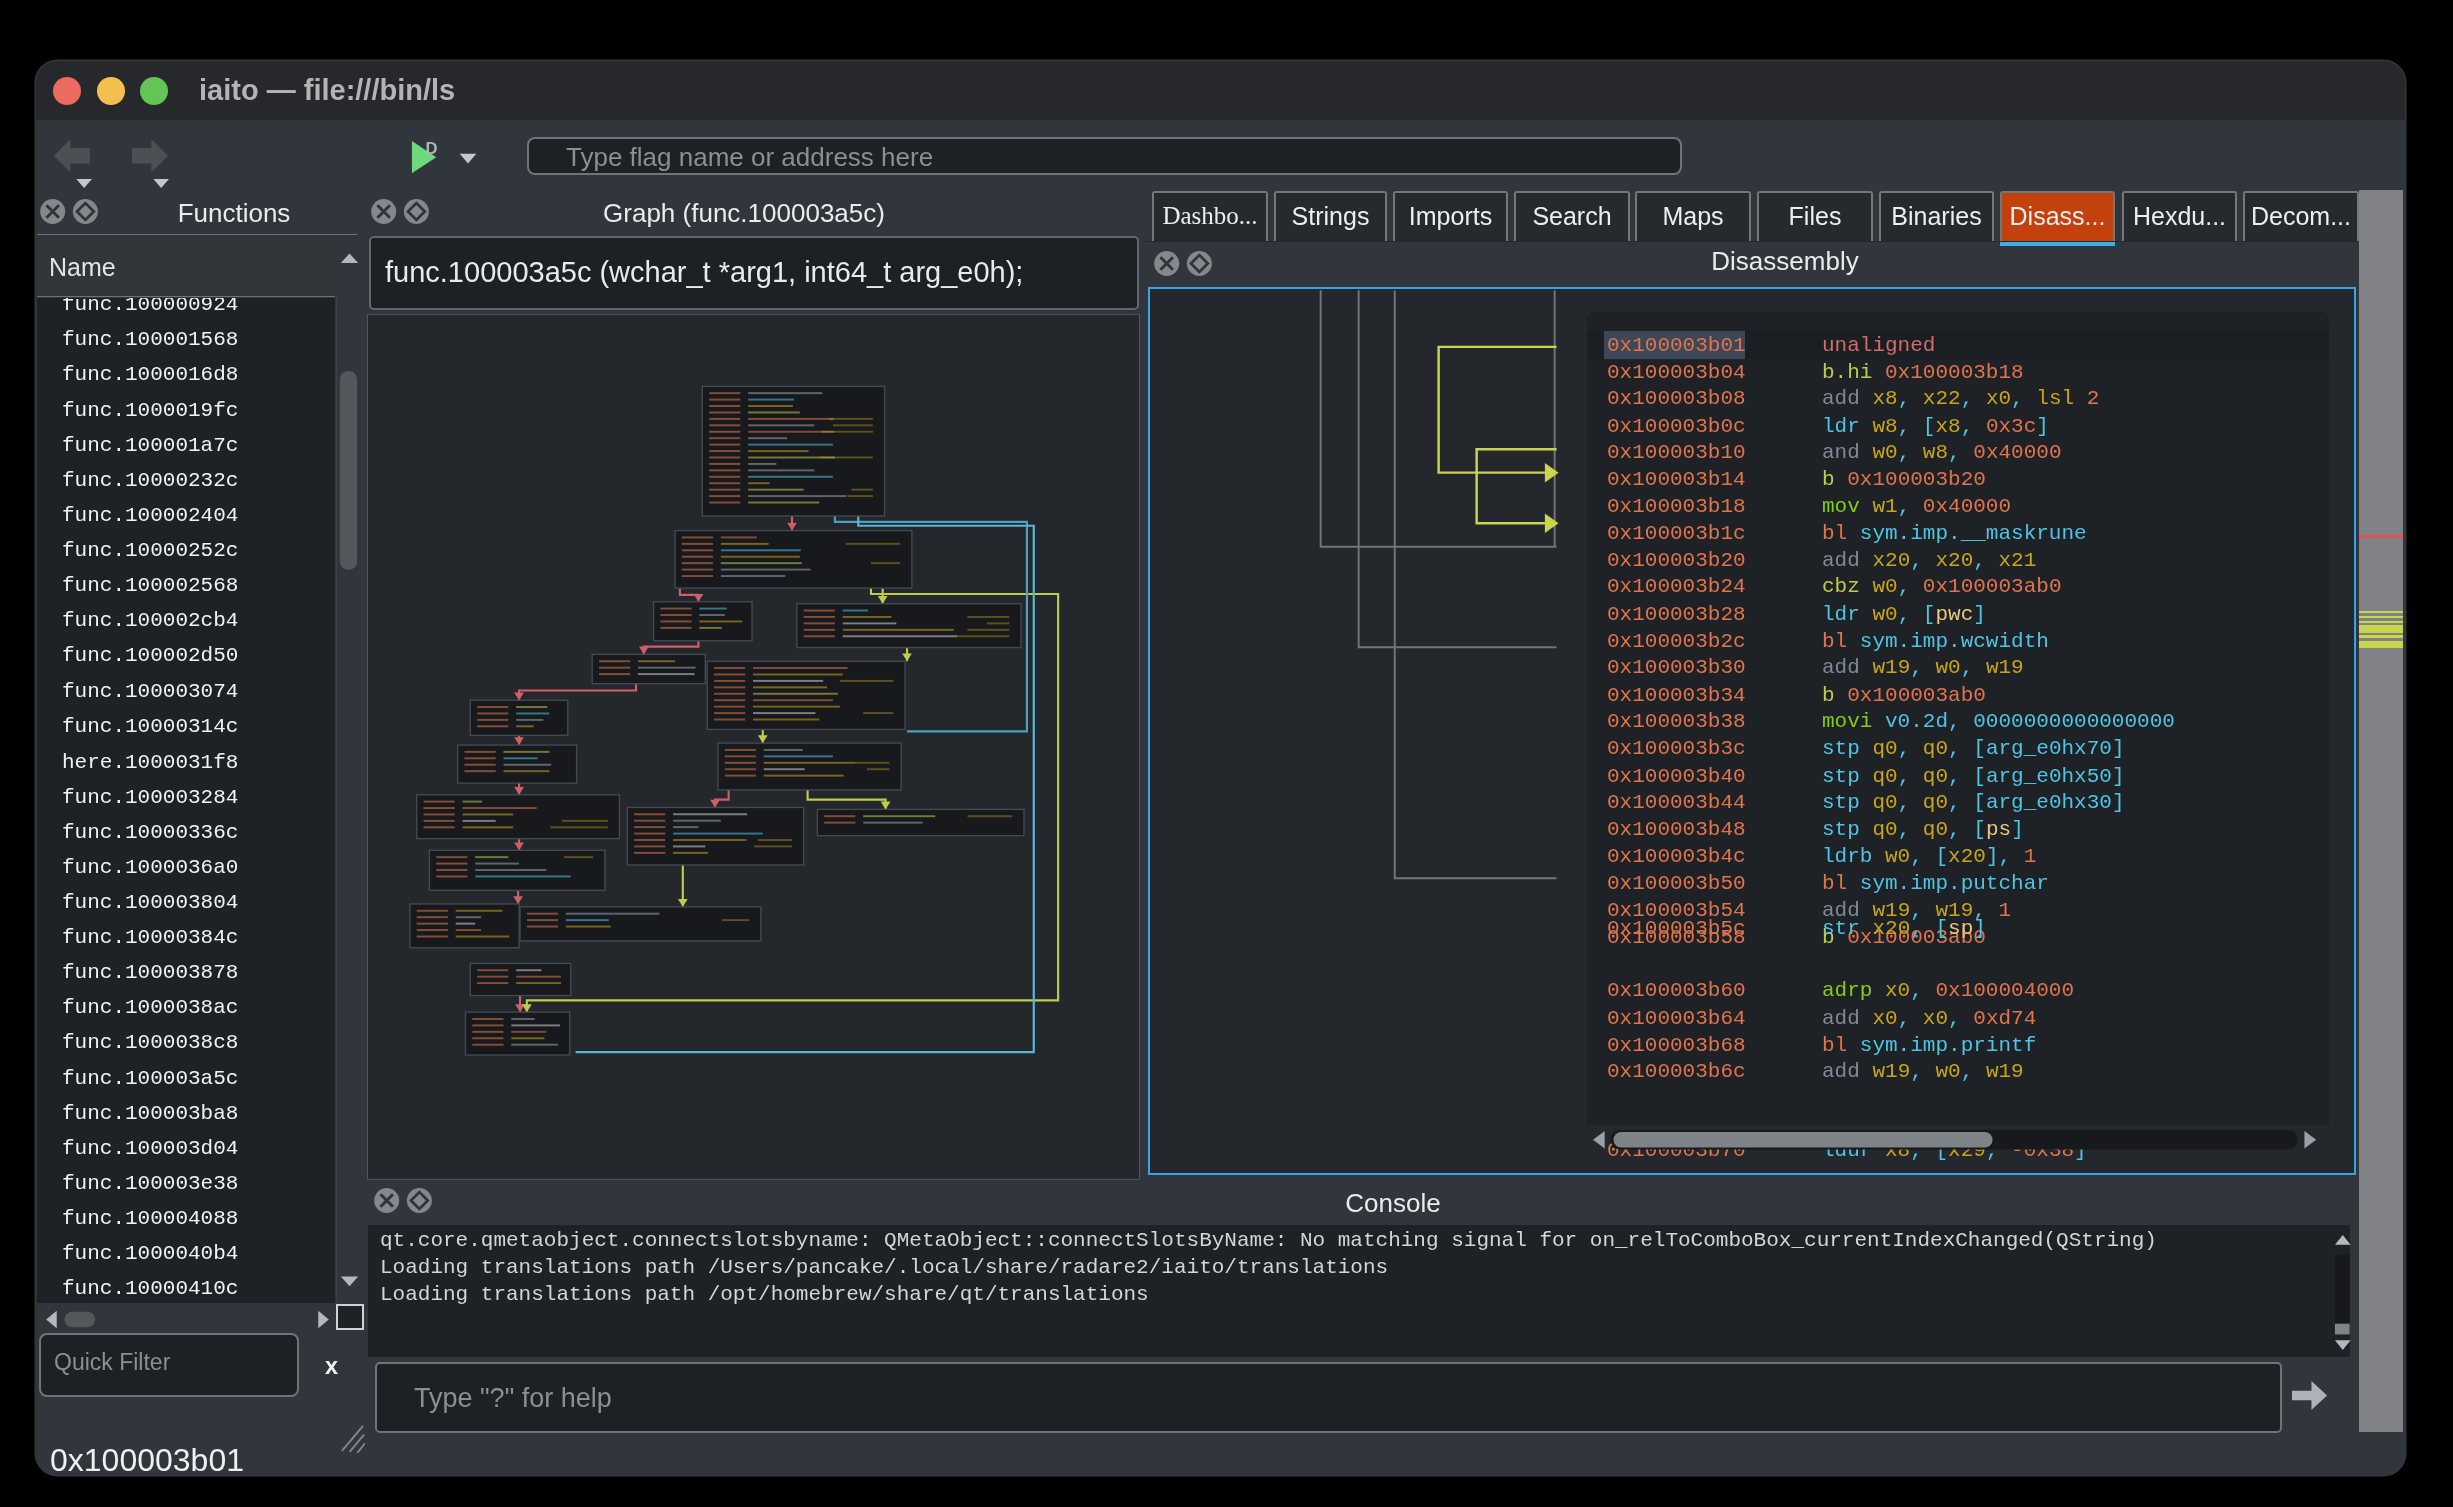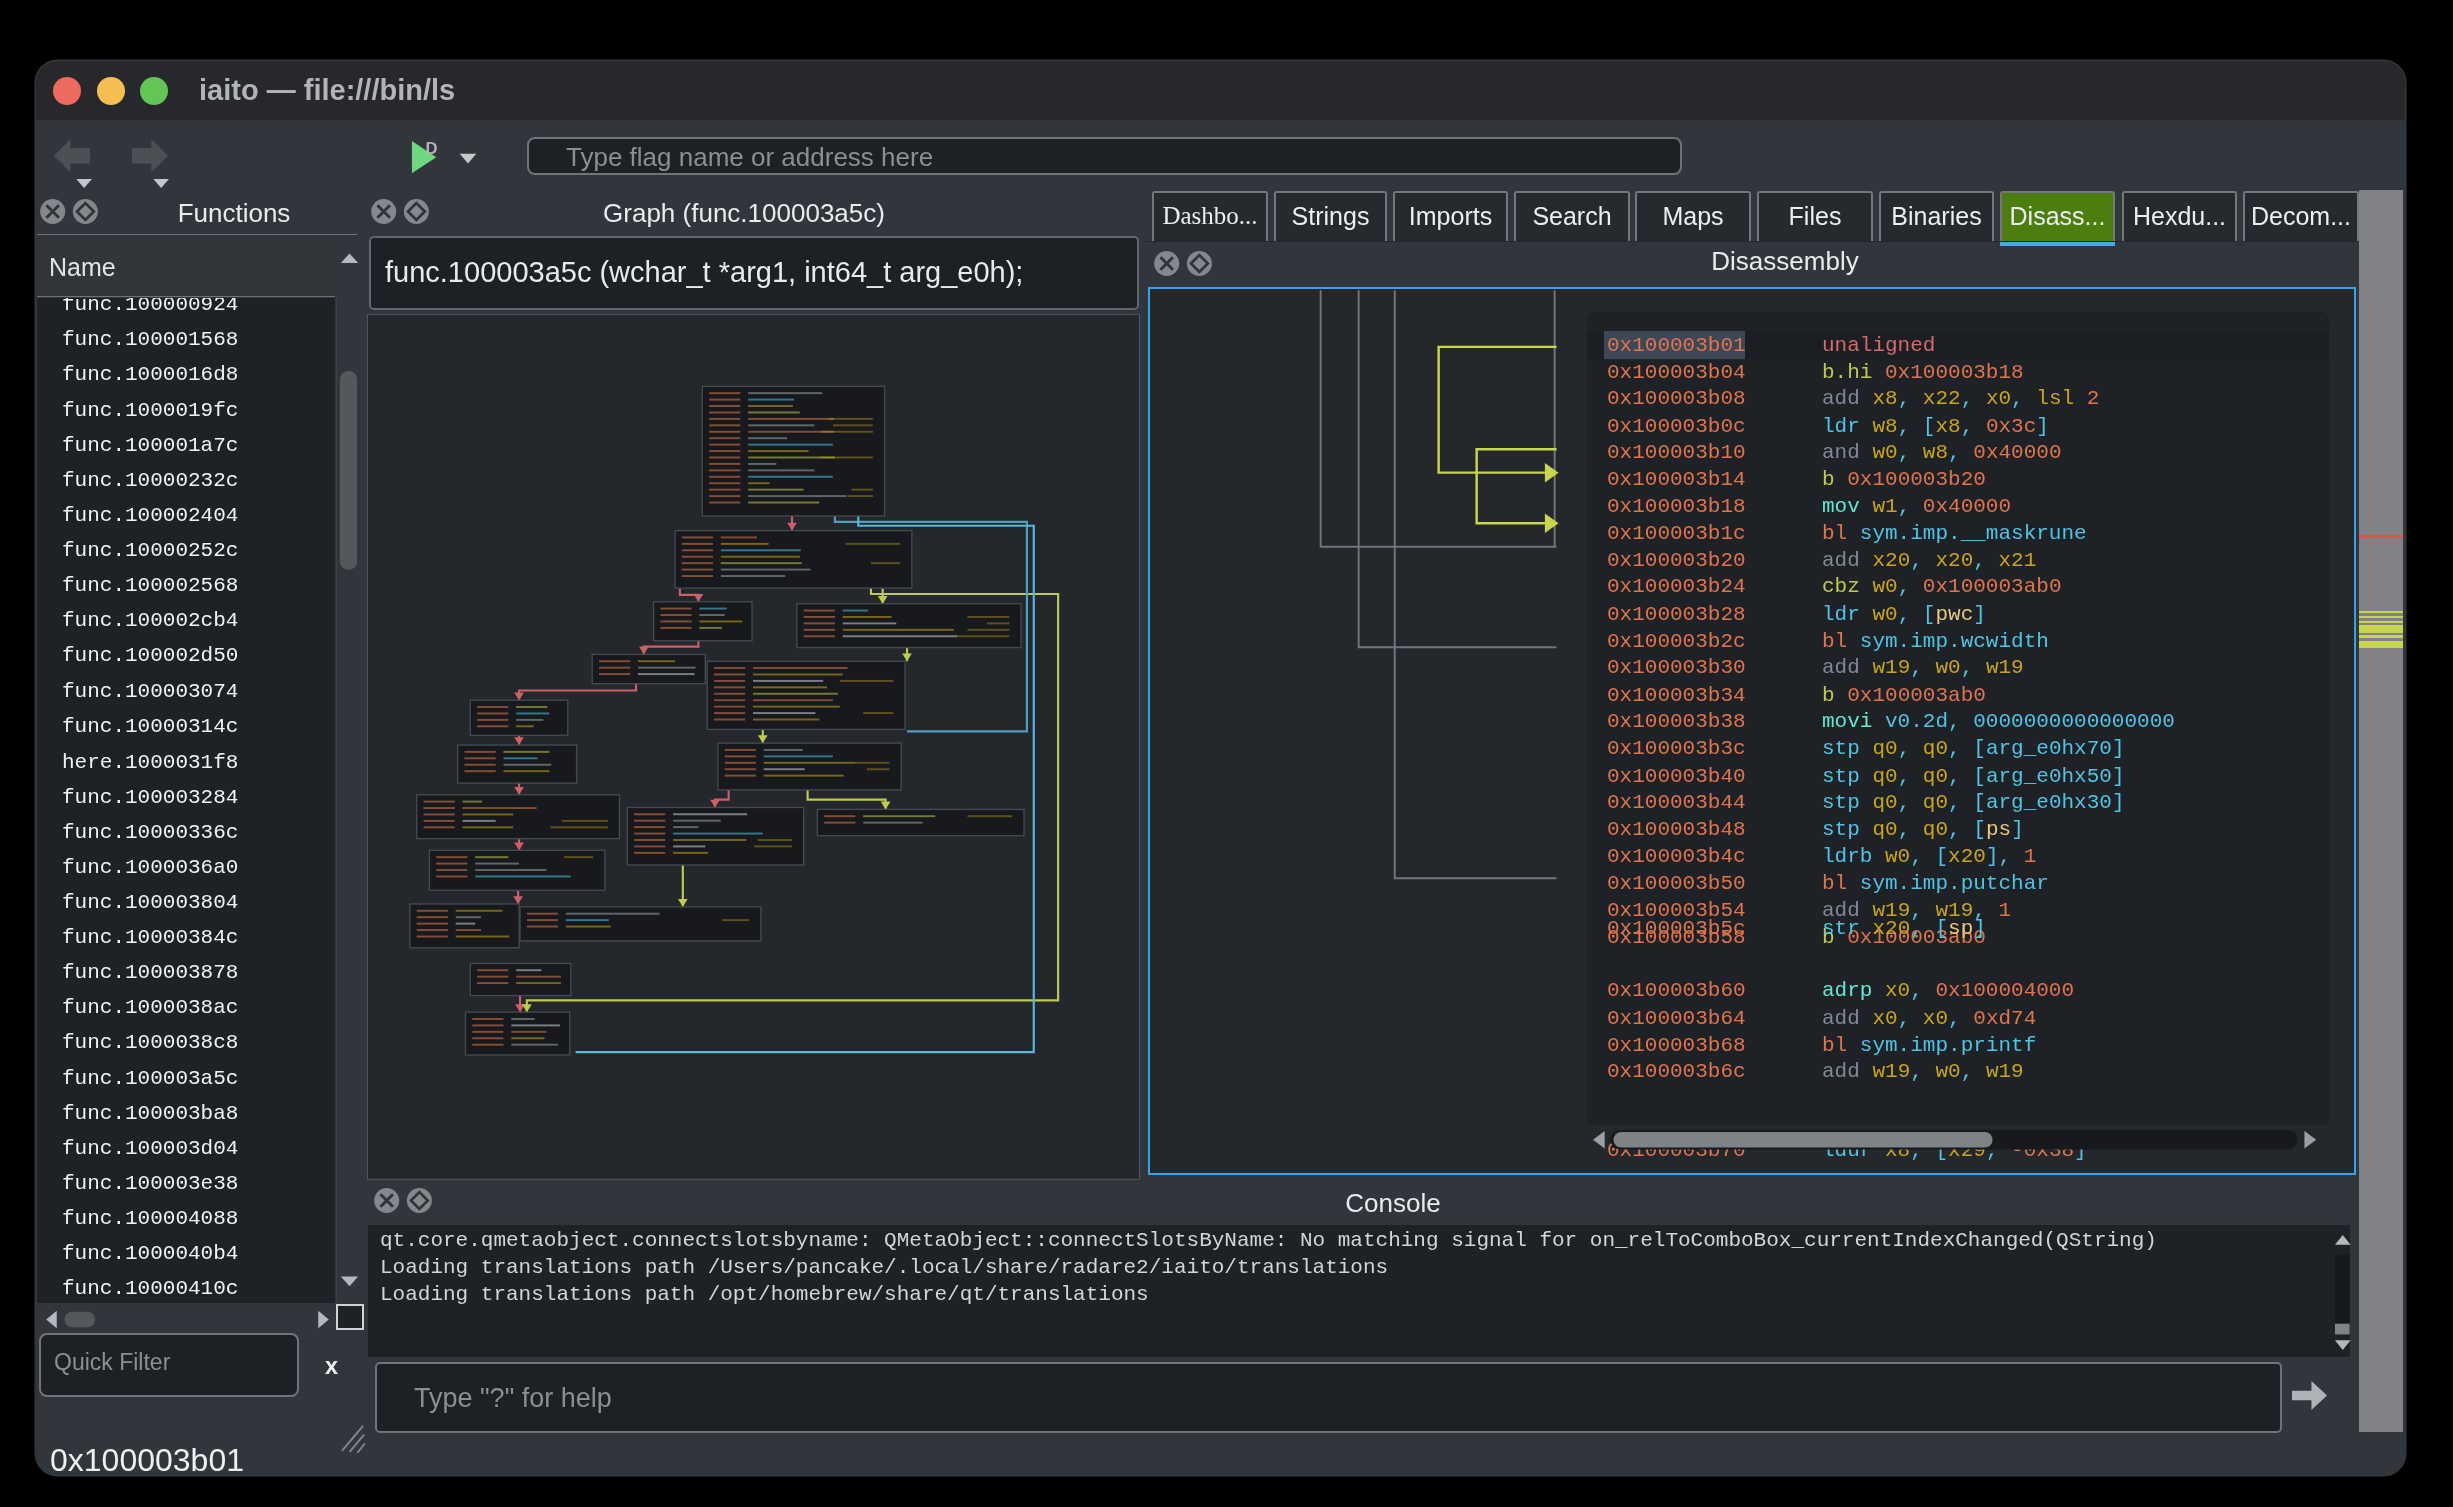--- a/index.html
+++ b/index.html
@@ -11,21 +11,21 @@
 .inputbox{position:absolute;background:#1d2024;border:2px solid #6e7478;border-radius:7.8px}
 .ptitle{position:absolute;font-size:26px;color:#e9ebec;transform:translateX(-50%);white-space:nowrap}
 .hdrline{position:absolute;height:1px;background:#6e7378}
 .flist{position:absolute;left:37px;top:298px;width:298px;height:1005px;background:#1e2126;overflow:hidden}
 .frow{position:absolute;left:25px;font-family:"Liberation Mono",monospace;font-size:21px;line-height:29px;color:#f1f3f4;white-space:pre}
 .namehdr{position:absolute;left:37px;top:235px;width:298px;height:62px;background:#31363b}
 .tab{position:absolute;top:191px;height:50px;background:#262a2f;border:2px solid #73787d;border-bottom:none;border-radius:2.9px 2.9px 0 0;color:#eceeef;font-size:25px;text-align:center;line-height:46px}
 .dl{position:absolute;left:1607px;height:27px;font-family:"Liberation Mono",monospace;font-size:21px;line-height:27px;white-space:pre}
 .dl .code{position:absolute;left:215px;top:0}
 .adr{color:#e0744c}
-.cy{color:#4fc4e3}.yl{color:#c8a51b}.og{color:#e0744c}.gr{color:#7e8999}.ol{color:#bfcb4a}.wh{color:#5eead4}.pk{color:#d46a6a}.pa{color:#e9c87e}
+.cy{color:#4fc4e3}.yl{color:#c8a51b}.og{color:#e0744c}.gr{color:#7e8999}.ol{color:#bfcb4a}.wh{color:#84cc16}.pk{color:#d46a6a}.pa{color:#e9c87e}
 .cline{position:absolute;left:380px;font-family:"Liberation Mono",monospace;font-size:21px;line-height:27px;color:#d3d6d9;white-space:pre}
 </style></head>
 <body>
 <div class="win"></div>
 <div class="titlebar"></div>
 <div class="tl" style="left:53px;background:#ec6a5e"></div>
 <div class="tl" style="left:97px;background:#f5bf4f"></div>
 <div class="tl" style="left:140px;background:#62c554"></div>
 <div class="title">iaito — file:///bin/ls</div>
 <svg class="abs" style="left:49px;top:135px" width="439px" height="57px" viewBox="0 0 450 58">
@@ -380,21 +380,21 @@
     <rect x="108" y="748.4" width="32" height="2" fill="#c06a44" opacity="0.65"></rect>
     <rect x="148" y="748.4" width="48" height="2" fill="#9aa5ae" opacity="0.55"></rect>
   </svg>
 <div class="tab" style="left:1152px;width:116px;font-family:Liberation Serif, serif;">Dashbo...</div>
 <div class="tab" style="left:1274px;width:113px;">Strings</div>
 <div class="tab" style="left:1393px;width:115px;">Imports</div>
 <div class="tab" style="left:1514px;width:116px;">Search</div>
 <div class="tab" style="left:1635px;width:116px;">Maps</div>
 <div class="tab" style="left:1757px;width:116px;">Files</div>
 <div class="tab" style="left:1879px;width:115px;">Binaries</div>
-<div class="tab" style="left:2000px;width:115px;background:#4d7c0f;">Disass...</div>
+<div class="tab" style="left:2000px;width:115px;background:#c2410c;">Disass...</div>
 <div class="tab" style="left:2122px;width:115px;">Hexdu...</div>
 <div class="tab" style="left:2243px;width:116px;">Decom...</div>
 <div class="abs" style="left:2000px;top:241px;width:115px;height:4.9px;background:#3daee9"></div>
 <div class="abs" style="left:1143px;top:241px;width:1216px;height:1px;background:#24282c"></div>
 <svg class="abs" style="left:1154px;top:251px" width="60" height="25" viewBox="0 0 62 26">
     <circle cx="13" cy="13" r="13" fill="#83888d"></circle>
     <path d="M6.5 6.5 L19.5 19.5 M19.5 6.5 L6.5 19.5" stroke="#2f3439" stroke-width="3" fill="none"></path>
     <circle cx="47" cy="13" r="13" fill="#83888d"></circle>
     <rect x="40.8" y="6.8" width="12.4" height="12.4" fill="none" stroke="#2f3439" stroke-width="2.8" transform="rotate(45 47 13)"></rect>
   </svg>

